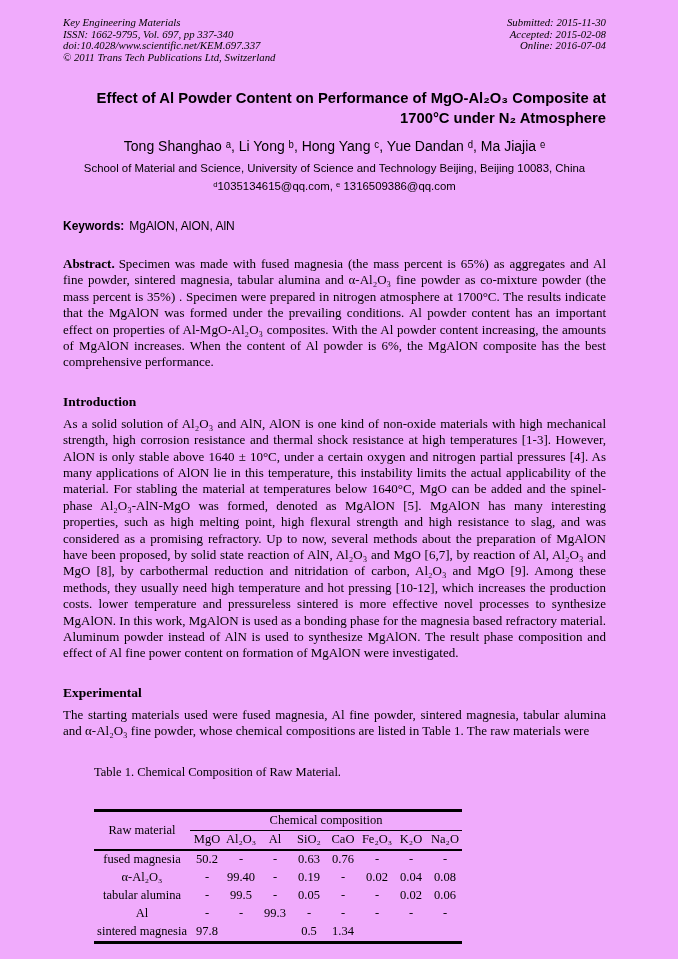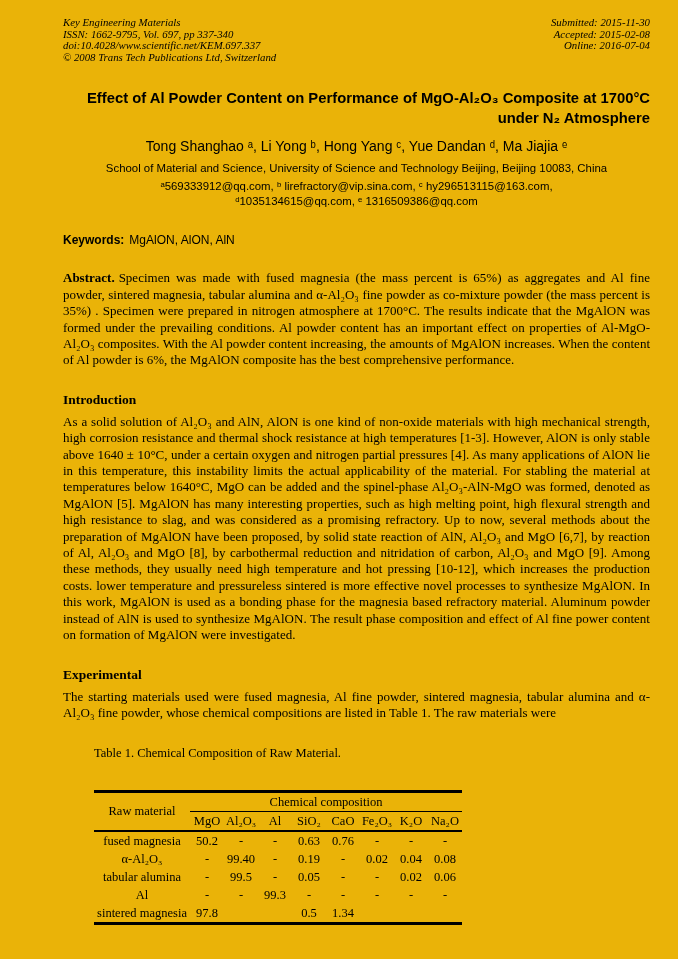--- a/index.html
+++ b/index.html
@@ -1,19 +1,19 @@
 <!DOCTYPE html>
 <html><head>
 <meta charset="utf-8">
 <style>
   html, body { margin: 0; padding: 0; background: #ffffff; }
   .page {
     width: 678px; height: 959px;
-    background: #eab308; color: #000000;
-    padding: 17px 28px 0 63px;
+    background: #f0abfc; color: #000000;
+    padding: 17px 72px 0 63px;
     box-sizing: border-box;
     position: relative;
     overflow: hidden;
     font-family: "Liberation Serif", serif;
   }
 
   
   .meta {
     display: flex; justify-content: space-between;
     font: italic 10.8px/11.6px "Liberation Serif", serif;
@@ -83,37 +83,36 @@
 </head>
 <body>
 
 <div class="page">
 
   <header class="meta">
     <div class="meta-left">
       <div>Key Engineering Materials</div>
       <div>ISSN: 1662-9795, Vol. 697, pp 337-340</div>
       <div>doi:10.4028/www.scientific.net/KEM.697.337</div>
-      <div>© 2008 Trans Tech Publications Ltd, Switzerland</div>
+      <div>© 2011 Trans Tech Publications Ltd, Switzerland</div>
     </div>
     <div class="meta-right">
       <div>Submitted: 2015-11-30</div>
       <div>Accepted: 2015-02-08</div>
       <div>Online: 2016-07-04</div>
     </div>
   </header>
 
   <h1 class="title">Effect of Al Powder Content on Performance of MgO-Al₂O₃ Composite at 1700°C under N₂ Atmosphere</h1>
 
   <div class="authors">Tong Shanghao ᵃ, Li Yong ᵇ, Hong Yang ᶜ, Yue Dandan ᵈ, Ma Jiajia ᵉ</div>
 
   <div class="affiliation">School of Material and Science, University of Science and Technology Beijing, Beijing 10083, China</div>
 
   <div class="emails">
-    <div>ᵃ569333912@qq.com, ᵇ lirefractory@vip.sina.com, ᶜ hy296513115@163.com,</div>
     <div>ᵈ1035134615@qq.com, ᵉ 1316509386@qq.com</div>
   </div>
 
   <div class="keywords">
     <span class="kw-label">Keywords:</span><span>MgAlON, AlON, AlN</span>
   </div>
 
   <p class="body-text abstract">
     <span class="run-in">Abstract.</span><span>Specimen was made with fused magnesia (the mass percent is 65%) as aggregates and Al fine powder, sintered magnesia, tabular alumina and α-Al₂O₃ fine powder as co-mixture powder (the mass percent is 35%) . Specimen were prepared in nitrogen atmosphere at 1700°C. The results indicate that the MgAlON was formed under the prevailing conditions. Al powder content has an important effect on properties of Al-MgO-Al₂O₃ composites. With the Al powder content increasing, the amounts of MgAlON increases. When the content of Al powder is 6%, the MgAlON composite has the best comprehensive performance.</span>
   </p>

